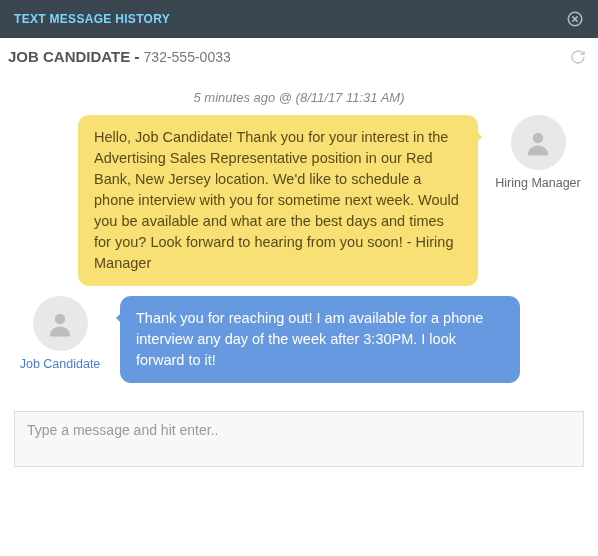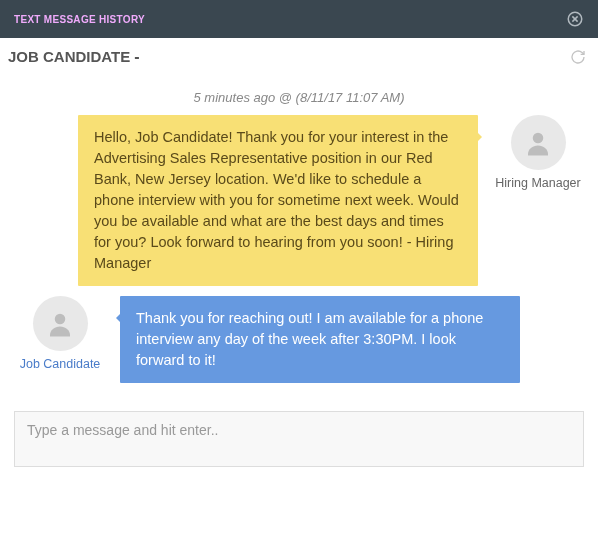--- a/index.html
+++ b/index.html
@@ -6,27 +6,27 @@
   body {
     font-family: -apple-system, BlinkMacSystemFont, "Segoe UI", Arial, sans-serif;
     background: #fff;
     width: 598px;
     height: 556px;
     overflow: hidden;
     color: #555;
   }
   .header {
     background: #3a4750;
-    color: #f0abfc;
+    color: #7dd3fc;
     padding: 10px 14px;
     display: flex;
     justify-content: space-between;
     align-items: center;
     font-weight: 600;
-    font-size: 10px;
+    font-size: 12px;
     letter-spacing: 0.3px;
   }
   .close-icon {
     cursor: pointer;
     opacity: 0.8;
   }
   .close-icon svg { display: block; }
   .subheader {
     padding: 10px 12px 6px 8px;
     display: flex;
@@ -90,21 +90,21 @@
   .avatar svg { display: block; }
   .person-name {
     font-size: 12.5px;
     text-align: center;
     color: #666;
   }
   .person-name.link { color: #4a7cc9; cursor: pointer; }
   .bubble {
     position: relative;
     padding: 12px 16px;
-    border-radius: 1px;
+    border-radius: 11px;
     font-size: 14.5px;
     line-height: 1.45;
     max-width: 400px;
   }
   .bubble.yellow {
     background: #f8e075;
     color: #5a4a1a;
     margin-left: 40px;
   }
   .bubble.blue {
@@ -155,31 +155,32 @@
       <line x1="8.5" y1="8.5" x2="15.5" y2="15.5"></line>
       <line x1="15.5" y1="8.5" x2="8.5" y2="15.5"></line>
     </svg>
   </span>
 </div>
 
 <div class="subheader">
   <div class="subheader-left">
     <span class="candidate-name">JOB CANDIDATE</span>
     <span class="dash">-</span>
+    <span class="phone">732-555-0033</span>
   </div>
   <span class="refresh-icon">
     <svg width="16" height="16" viewBox="0 0 24 24" fill="none" stroke="#888" stroke-width="2">
       <path d="M21 12a9 9 0 1 1-3-6.7L21 8"></path>
       <polyline points="21 3 21 8 16 8"></polyline>
     </svg>
   </span>
 </div>
 
 <div class="history" id="history">
-    <div class="timestamp">5 minutes ago @ (8/11/17 11:07 AM)</div>
+    <div class="timestamp">5 minutes ago @ (8/11/17 11:31 AM)</div>
     <div class="msg-row outgoing">
       <div class="person">
         <div class="avatar">
           <svg width="30" height="30" viewBox="0 0 24 24" fill="#bdbdbd">
             <circle cx="12" cy="8" r="4.2"></circle>
             <path d="M4 21c0-4.2 3.6-7 8-7s8 2.8 8 7v1H4z"></path>
           </svg>
         </div>
         <div class="person-name">Hiring Manager</div>
       </div>

